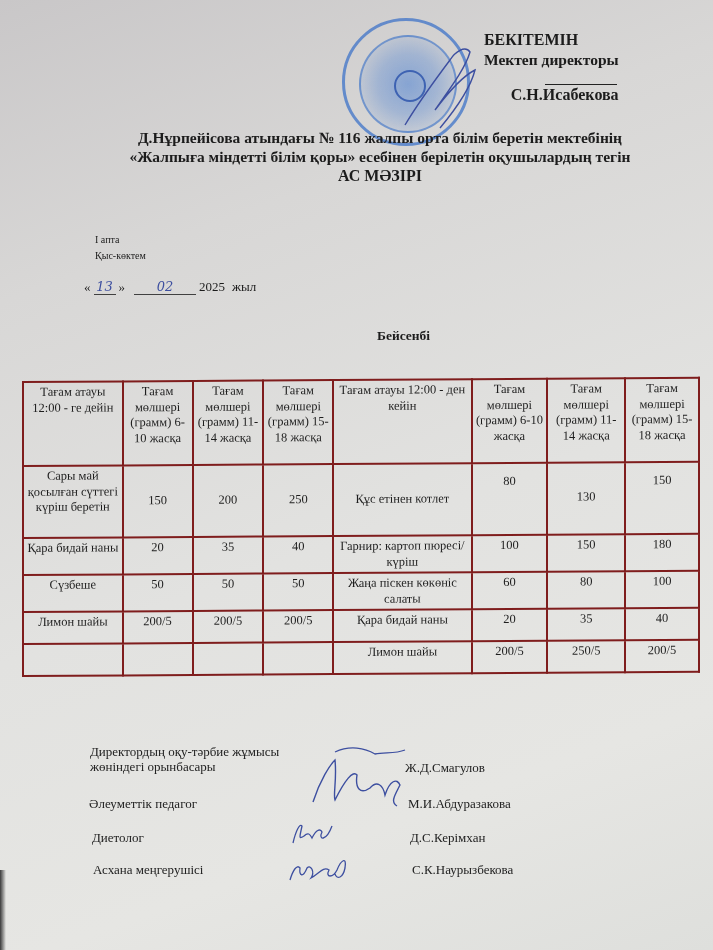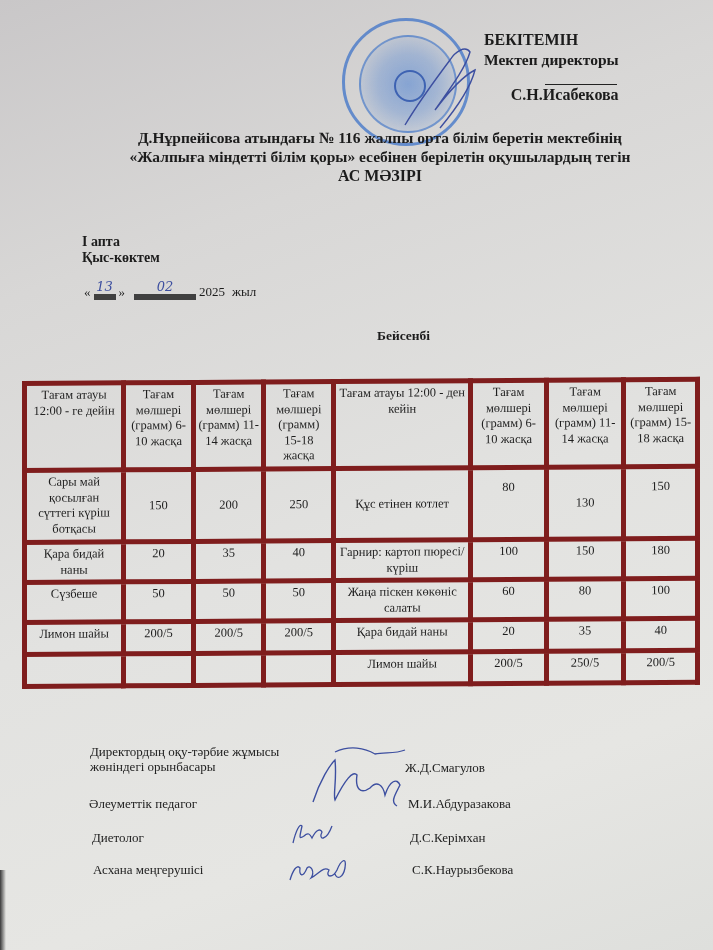--- a/index.html
+++ b/index.html
@@ -33,35 +33,35 @@
 
   
   .approve { position: absolute; left: 484px; top: 30px; font-weight: bold; font-size: 16px; line-height: 20px; }
   .approve .line2 { padding-left: 0px; font-size: 15.5px; }
   .approve .line3 { display: flex; align-items: flex-end; flex-direction: column; }
   .approve .sigline { display: inline-block; width: 72px; border-bottom: 1.5px solid #222; margin-right: 2px; height: 14px; margin-left: -4px; }
 
   .title { position: absolute; left: 60px; top: 128px; width: 640px; text-align: center; font-weight: bold; font-size: 15.5px; line-height: 19px; }
   .title .big { font-size: 16px; }
 
-  .meta { position: absolute; left: 82px; font-weight: bold; font-size: 14px; }
+  .meta { position: absolute; left: 95px; font-weight: normal; font-size: 10px; }
   .date { position: absolute; left: 84px; top: 279px; font-size: 13px; display: flex; align-items: flex-end; gap: 3px; }
   .hand { font-family: "DejaVu Serif", serif; font-style: italic; color: #3d4fa0; font-size: 13px; }
-  .uline { display: inline-block; border-bottom: 6px solid #404040; text-align: center; }
+  .uline { display: inline-block; border-bottom: 1px solid #404040; text-align: center; }
 
   .day { position: absolute; left: 377px; top: 328px; font-weight: bold; font-size: 13.5px; text-align: center; }
 
   
   table.menu {
     position: absolute; left: 22px; top: 381px; width: 678px;
     border-collapse: collapse; font-size: 12.5px; line-height: 15.5px;
     transform: skewY(-0.35deg); transform-origin: left top;
   }
   table.menu td, table.menu th {
-    border: 5px solid #7f1d1d; text-align: center; vertical-align: top;
+    border: 2px solid #7f1d1d; text-align: center; vertical-align: top;
     font-weight: normal; padding: 2px 2px; color: #1e1e1e;
   }
   table.menu th { height: 78px; }
   table.menu td.vmid { vertical-align: middle; }
 
   
   .sig-label { position: absolute; left: 90px; font-size: 13px; line-height: 15px; color: #222; }
   .sig-name { position: absolute; font-size: 13px; color: #222; }
   .sigmark { position: absolute; }
 </style>
@@ -125,21 +125,21 @@
     <th>Тағам атауы 12:00 - ге дейін</th>
     <th>Тағам мөлшері (грамм) 6-10 жасқа</th>
     <th>Тағам мөлшері (грамм) 11-14 жасқа</th>
     <th>Тағам мөлшері (грамм) 15-18 жасқа</th>
     <th>Тағам атауы 12:00 - ден кейін</th>
     <th>Тағам мөлшері (грамм) 6-10 жасқа</th>
     <th>Тағам мөлшері (грамм) 11-14 жасқа</th>
     <th>Тағам мөлшері (грамм) 15-18 жасқа</th>
   </tr>
   <tr style="height:72px">
-    <td>Сары май қосылған сүттегі күріш ботқасы</td>
+    <td>Сары май қосылған сүттегі күріш беретін</td>
     <td class="vmid">150</td>
     <td class="vmid">200</td>
     <td class="vmid">250</td>
     <td class="vmid">Құс етінен котлет</td>
     <td style="padding-top:10px">80</td>
     <td style="padding-top:26px">130</td>
     <td style="padding-top:10px">150</td>
   </tr>
   <tr style="height:34px">
     <td>Қара бидай наны</td>

